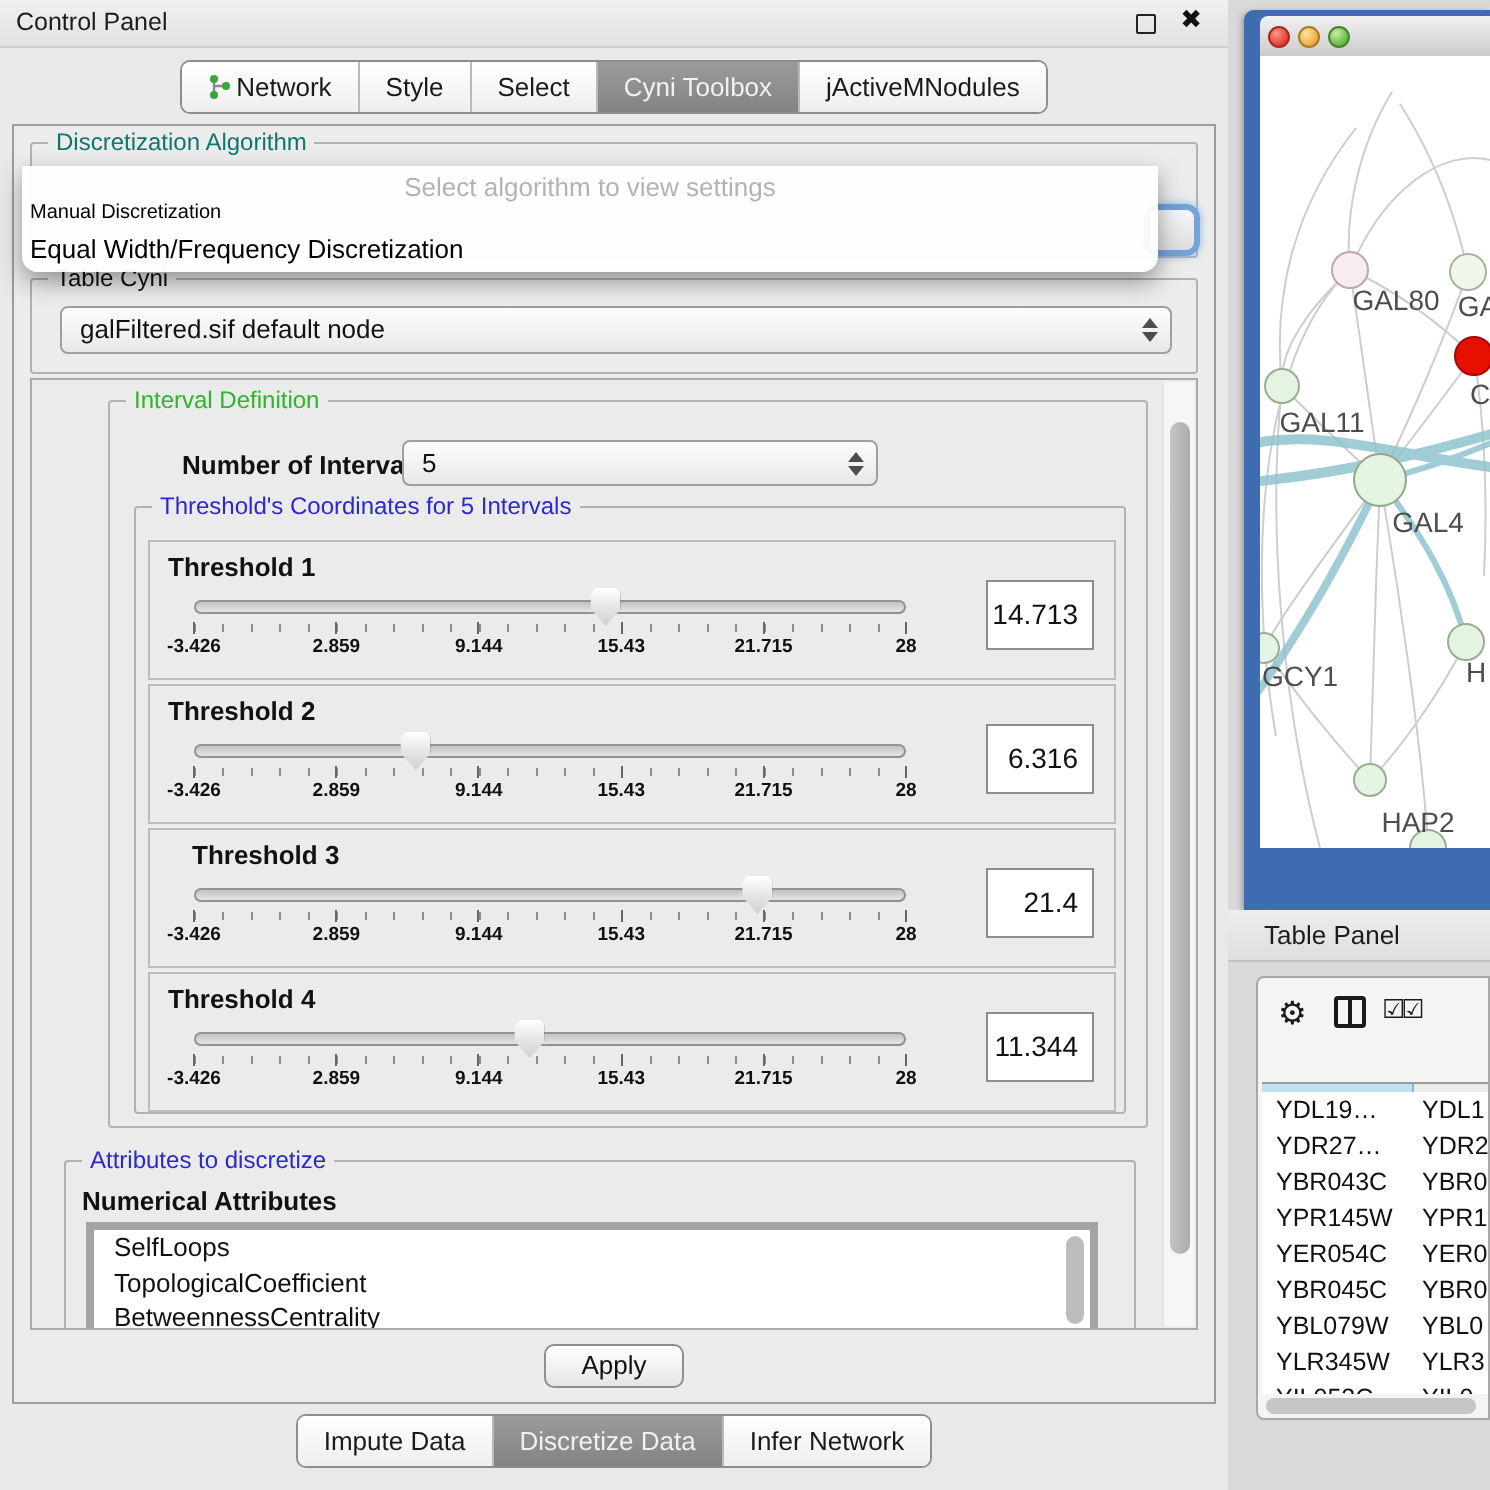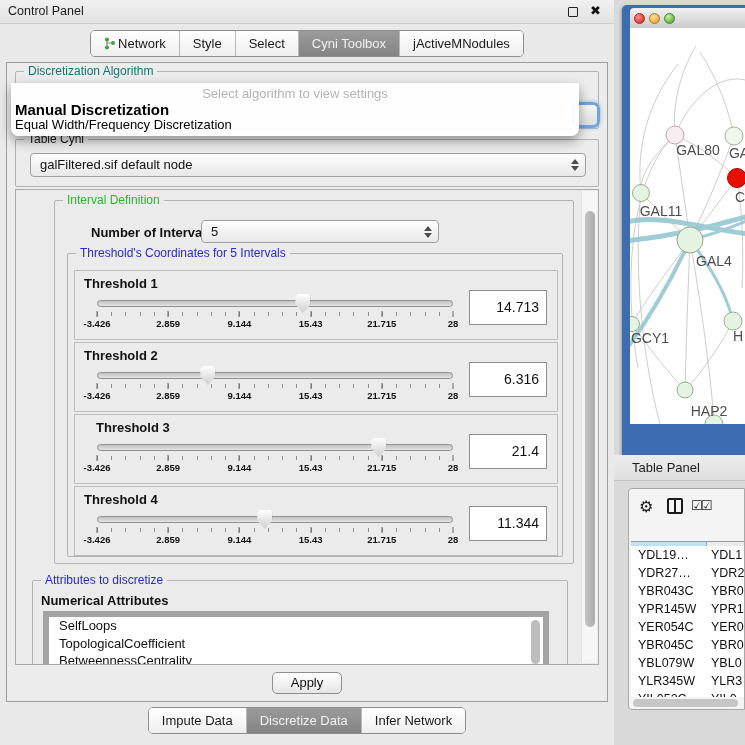--- a/index.html
+++ b/index.html
@@ -29,39 +29,39 @@
   .combo { position:absolute; background:linear-gradient(#fdfdfd,#e8e8e8); border:1px solid #9f9f9f; border-radius:4px; }
   .combo-val { position:absolute; left:9px; top:3px; font-size:13px; color:#111; white-space:nowrap; }
   .stepper { position:absolute; right:6px; top:5px; }
   .arr-up { width:0; height:0; border-left:4px solid transparent; border-right:4px solid transparent; border-bottom:5px solid #4d4d4d; margin-bottom:2px; }
   .arr-dn { width:0; height:0; border-left:4px solid transparent; border-right:4px solid transparent; border-top:5px solid #4d4d4d; }
 
   .focus-ring { position:absolute; left:556px; top:30px; width:28px; height:26px; border:3px solid #72a3d9; border-radius:7px; background:linear-gradient(#f6f6f6,#dedede); box-shadow:0 0 4px #8ab6e2; }
 
   .popup { position:absolute; left:4px; top:20px; width:568px; height:53px; background:rgba(255,255,255,0.94); border-radius:0 0 8px 8px; box-shadow:0 5px 12px rgba(0,0,0,0.38); z-index:30; }
   .popup-hint { position:absolute; top:3px; left:0; right:0; text-align:center; font-size:13px; color:#b3b3b3; }
-  .popup-opt1 { position:absolute; top:18px; left:4px; font-size:15px; font-weight:bold; color:#000; }
+  .popup-opt1 { position:absolute; top:18px; left:4px; font-size:10px; font-weight:normal; color:#000; }
   .popup-opt2 { position:absolute; top:34px; left:4px; font-size:13px; color:#000; }
 
   .scroll-area { position:absolute; left:8px; top:126px; width:584px; height:476px; border:1px solid #ababab; background:#ebebeb; overflow:hidden; }
   .vtrack { position:absolute; right:1px; top:1px; bottom:1px; width:16px; background:#f6f6f6; border-left:1px solid #e2e2e2; }
   .vthumb { position:absolute; left:3px; top:20px; width:10px; height:416px; background:linear-gradient(90deg,#c4c4c4,#acacac); border-radius:6px; }
 
   .bold-label { font-weight:bold; font-size:13px; color:#111; position:absolute; white-space:nowrap; }
 
   .thr-panel { position:absolute; left:6px; width:484px; height:70px; border:1px solid #bcbcbc; background:#ebebeb; }
   .sl-wrap { position:absolute; left:22px; top:26px; width:356px; height:32px; }
   .sl-track { position:absolute; left:0; right:0; top:3px; height:7px; border-radius:4px; background:linear-gradient(#c2c2c2,#e4e4e4); border:1px solid #929292; }
   .sl-thumb { position:absolute; top:-3px; width:15px; height:19px; background:linear-gradient(#fefefe,#cfcfcf); clip-path:polygon(15% 0,85% 0,100% 15%,100% 55%,50% 100%,0 55%,0 15%); filter:drop-shadow(0 0 1px #777); }
   .sl-minor { position:absolute; top:15px; left:0; right:0; height:4px; background:repeating-linear-gradient(to right,#8e8e8e 0 1px,transparent 1px 4%); }
   .sl-maj { position:absolute; top:14px; width:1px; height:6px; background:#666; transform:translateX(-50%); }
   .sl-lab { position:absolute; top:21px; font-size:9.5px; font-weight:bold; color:#111; transform:translateX(-50%); white-space:nowrap; }
-  .thr-value { position:absolute; right:10px; top:19px; width:78px; height:35px; background:#fff; border:1px solid #8e8e8e; font-size:14px; color:#111; text-align:right; padding:8px 7px 0 0; }
-
-  .attr-list { position:absolute; left:10px; top:30px; width:506px; height:86px; background:#fff; border:6px solid #a3a3a3; overflow:hidden; }
+  .thr-value { position:absolute; right:10px; top:19px; width:54px; height:35px; background:#fff; border:1px solid #8e8e8e; font-size:14px; color:#111; text-align:right; padding:8px 7px 0 0; }
+
+  .attr-list { position:absolute; left:10px; top:30px; width:506px; height:86px; background:#fff; border:4px solid #a3a3a3; overflow:hidden; }
   .attr-item { padding-left:10px; font-size:13px; line-height:17.5px; color:#111; white-space:nowrap; }
   .list-thumb { position:absolute; right:3px; top:3px; width:9px; height:44px; background:#bdbdbd; border-radius:5px; }
 
   .footer { position:absolute; left:0; top:602px; width:600px; height:36px; display:flex; justify-content:center; }
   .apply-btn { margin-top:7px; width:70px; height:22px; border:1px solid #8f8f8f; border-radius:5px; background:linear-gradient(#ffffff,#e5e5e5); font-size:13px; color:#111; text-align:center; line-height:20px; }
 
   .bottom-tabbar { position:absolute; left:0; top:702px; right:0; height:36px; display:flex; align-items:center; justify-content:center; }
 
   
   .right-panel { position:absolute; left:614px; top:0; width:148px; height:745px; background:#d9d9d9; }

